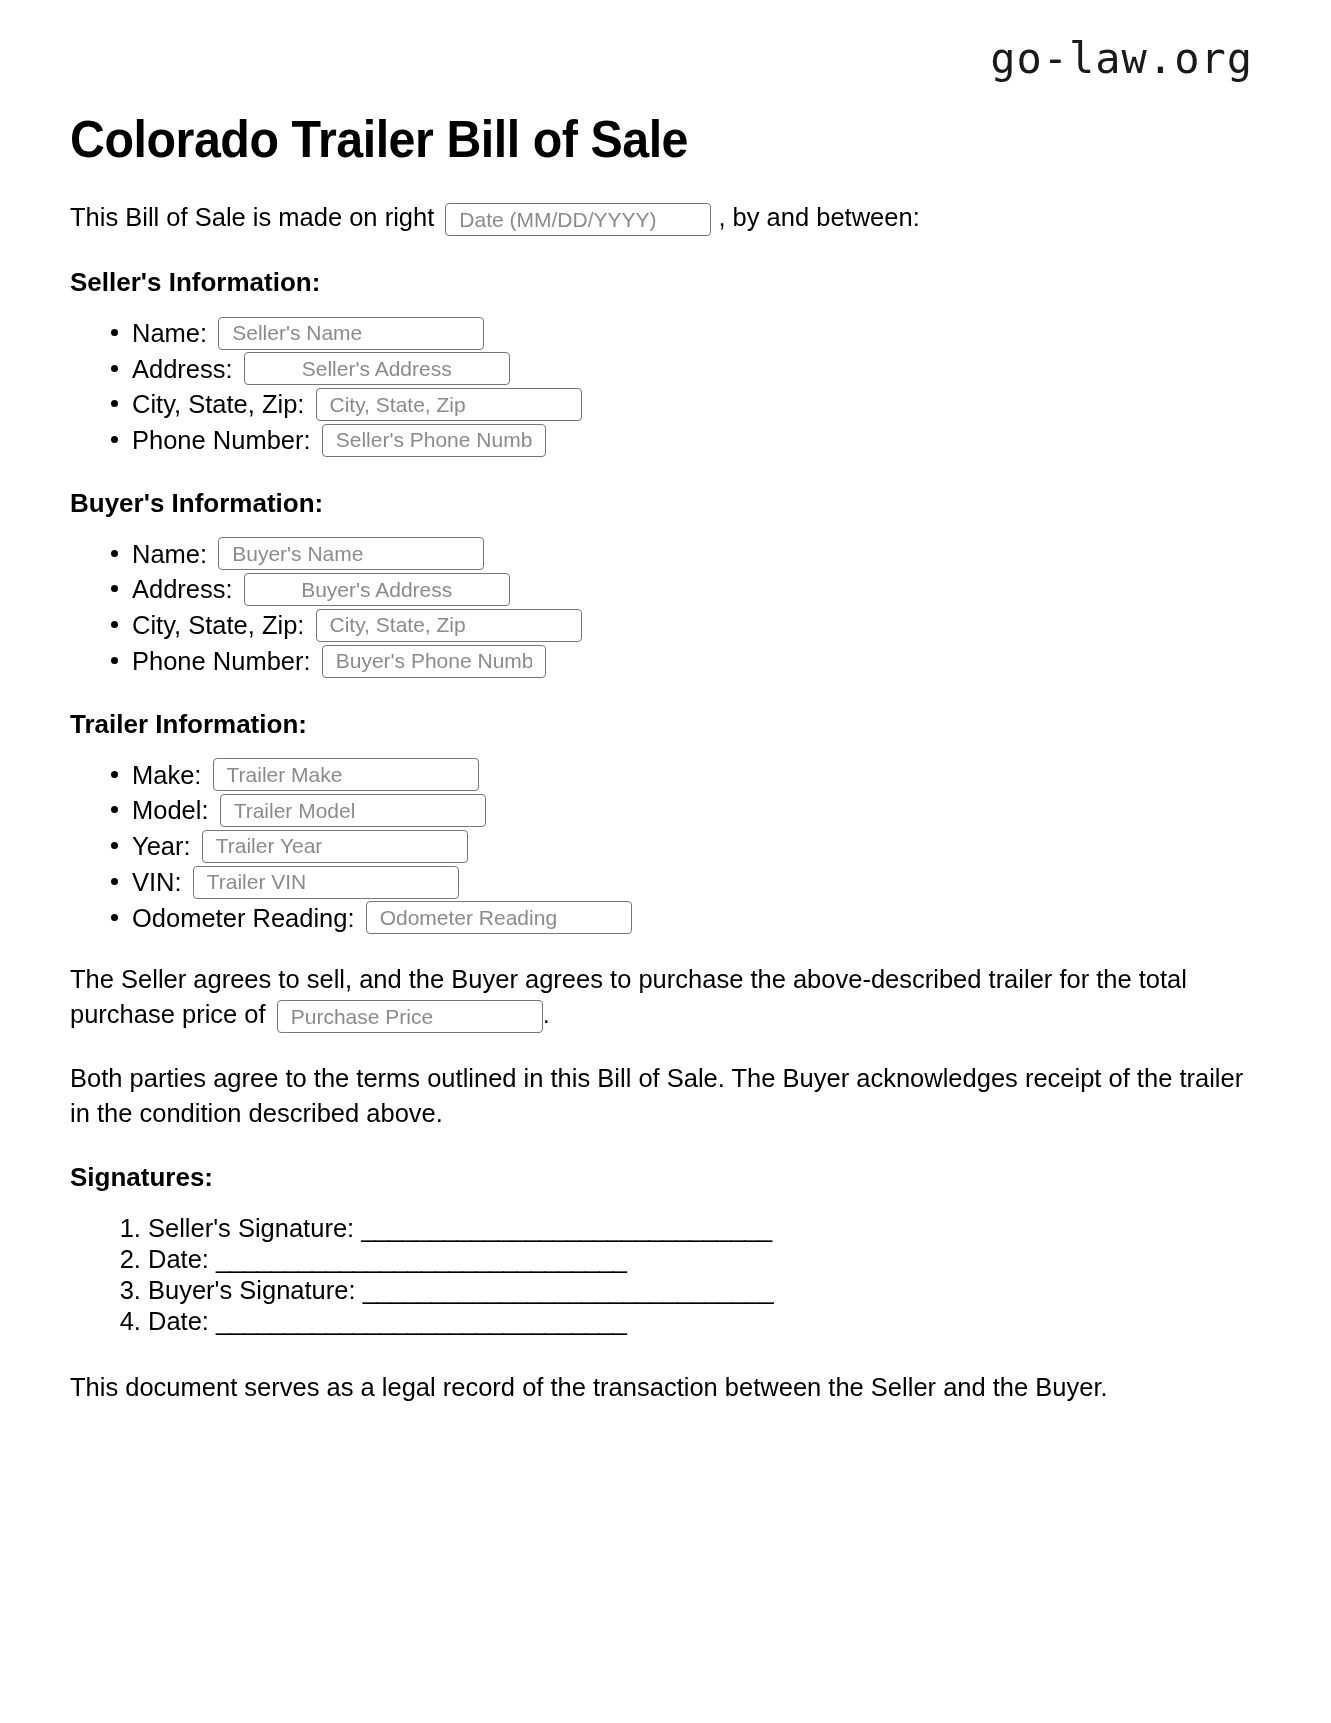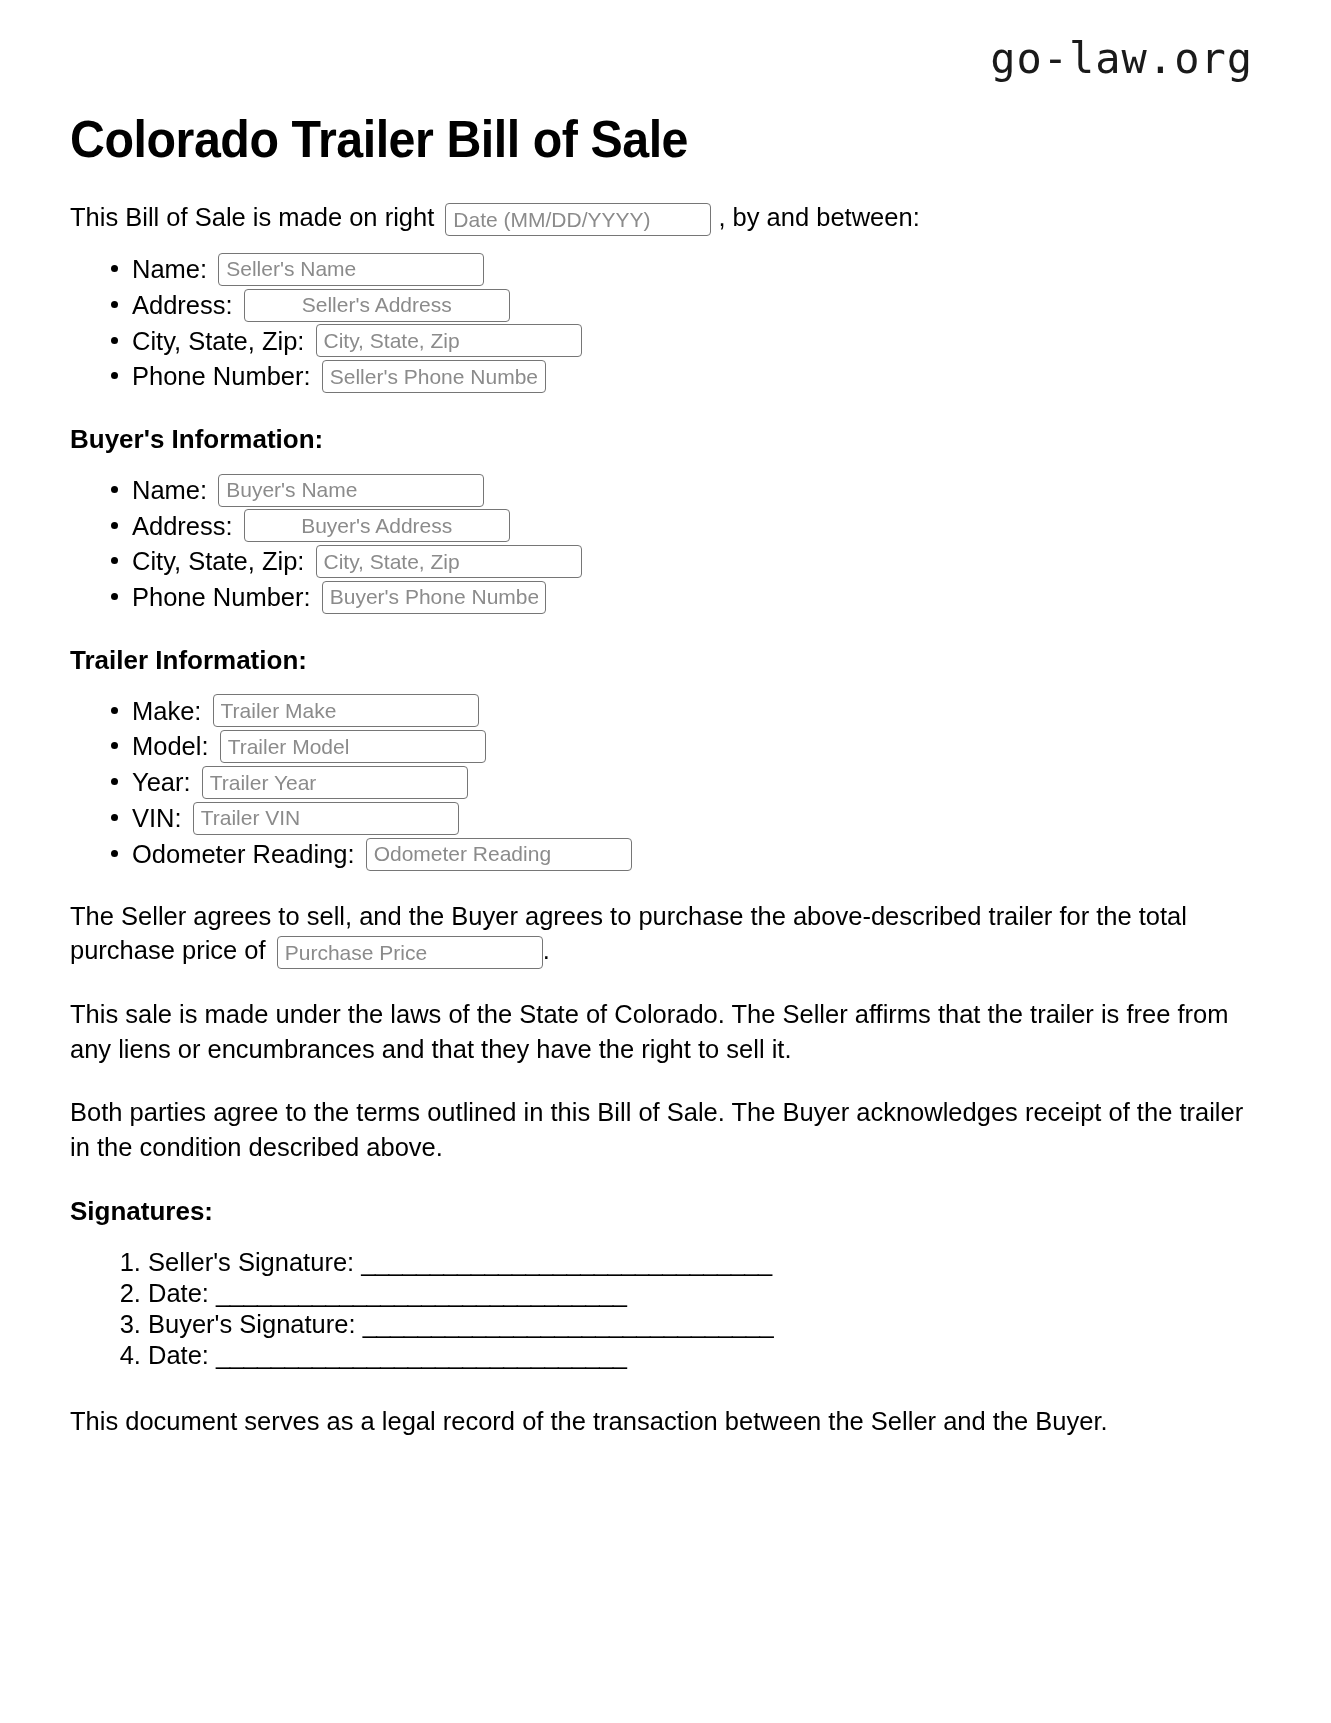--- a/index.html
+++ b/index.html
@@ -88,21 +88,21 @@
   }
 
   
   input.txt {
     font-family: "Liberation Sans", "DejaVu Sans", sans-serif;
     font-size: 21px;
     color: #be185d;
     background: #ffffff;
     border: 1.3px solid #767676;
     border-radius: 4px;
-    padding: 3px 7px;
+    padding: 3px 13px;
     margin: 0 0 0 4px;
     vertical-align: middle;
     box-sizing: border-box;
     height: 33px;
     outline: none;
   }
   input.txt::placeholder {
     color: #8b8b8b;
     opacity: 1;
   }
@@ -147,20 +147,21 @@
   <div class="brand">go-law.org</div>
 
   <h1 class="doc-title">Colorado Trailer Bill of Sale</h1>
 
   <p class="body-text intro">
     <span>This Bill of Sale is made on right</span>
     <input class="txt w-date" type="text" placeholder="Date (MM/DD/YYYY)" style="">
     <span>, by and between:</span>
   </p>
 
+  <h3 class="section-head">Seller's Information:</h3>
   <ul class="field-list">
     <li>
       <span class="field-label">Name:</span>
       <input class="txt w-name" type="text" placeholder="Seller's Name" style="">
     </li>
     <li>
       <span class="field-label">Address:</span>
       <input class="txt w-addr" type="text" placeholder="Seller's Address" style="">
     </li>
     <li>
@@ -215,21 +216,20 @@
       <span class="field-label">Odometer Reading:</span>
       <input class="txt w-odo" type="text" placeholder="Odometer Reading" style="">
     </li>
   </ul>
 
   <p class="body-text">
     <span>The Seller agrees to sell, and the Buyer agrees to purchase the above-described trailer for the total purchase price of</span>
     <input class="txt w-price" type="text" placeholder="Purchase Price" style=""><span>.</span>
   </p>
 
-  <p class="body-text">This sale is made under the laws of the State of Colorado. The Seller affirms that the trailer is free from any liens or encumbrances and that they have the right to sell it.</p>
 
   <p class="body-text">Both parties agree to the terms outlined in this Bill of Sale. The Buyer acknowledges receipt of the trailer in the condition described above.</p>
 
   <h3 class="section-head">Signatures:</h3>
   <ol class="sig-list">
     <li>
       <span>Seller's Signature:</span>
       <span class="sig-rule">______________________________</span>
     </li>
     <li>

